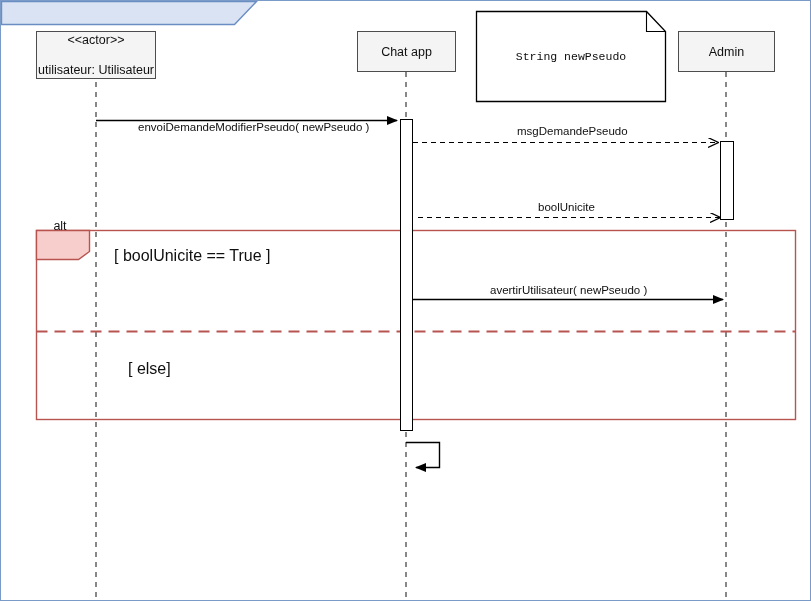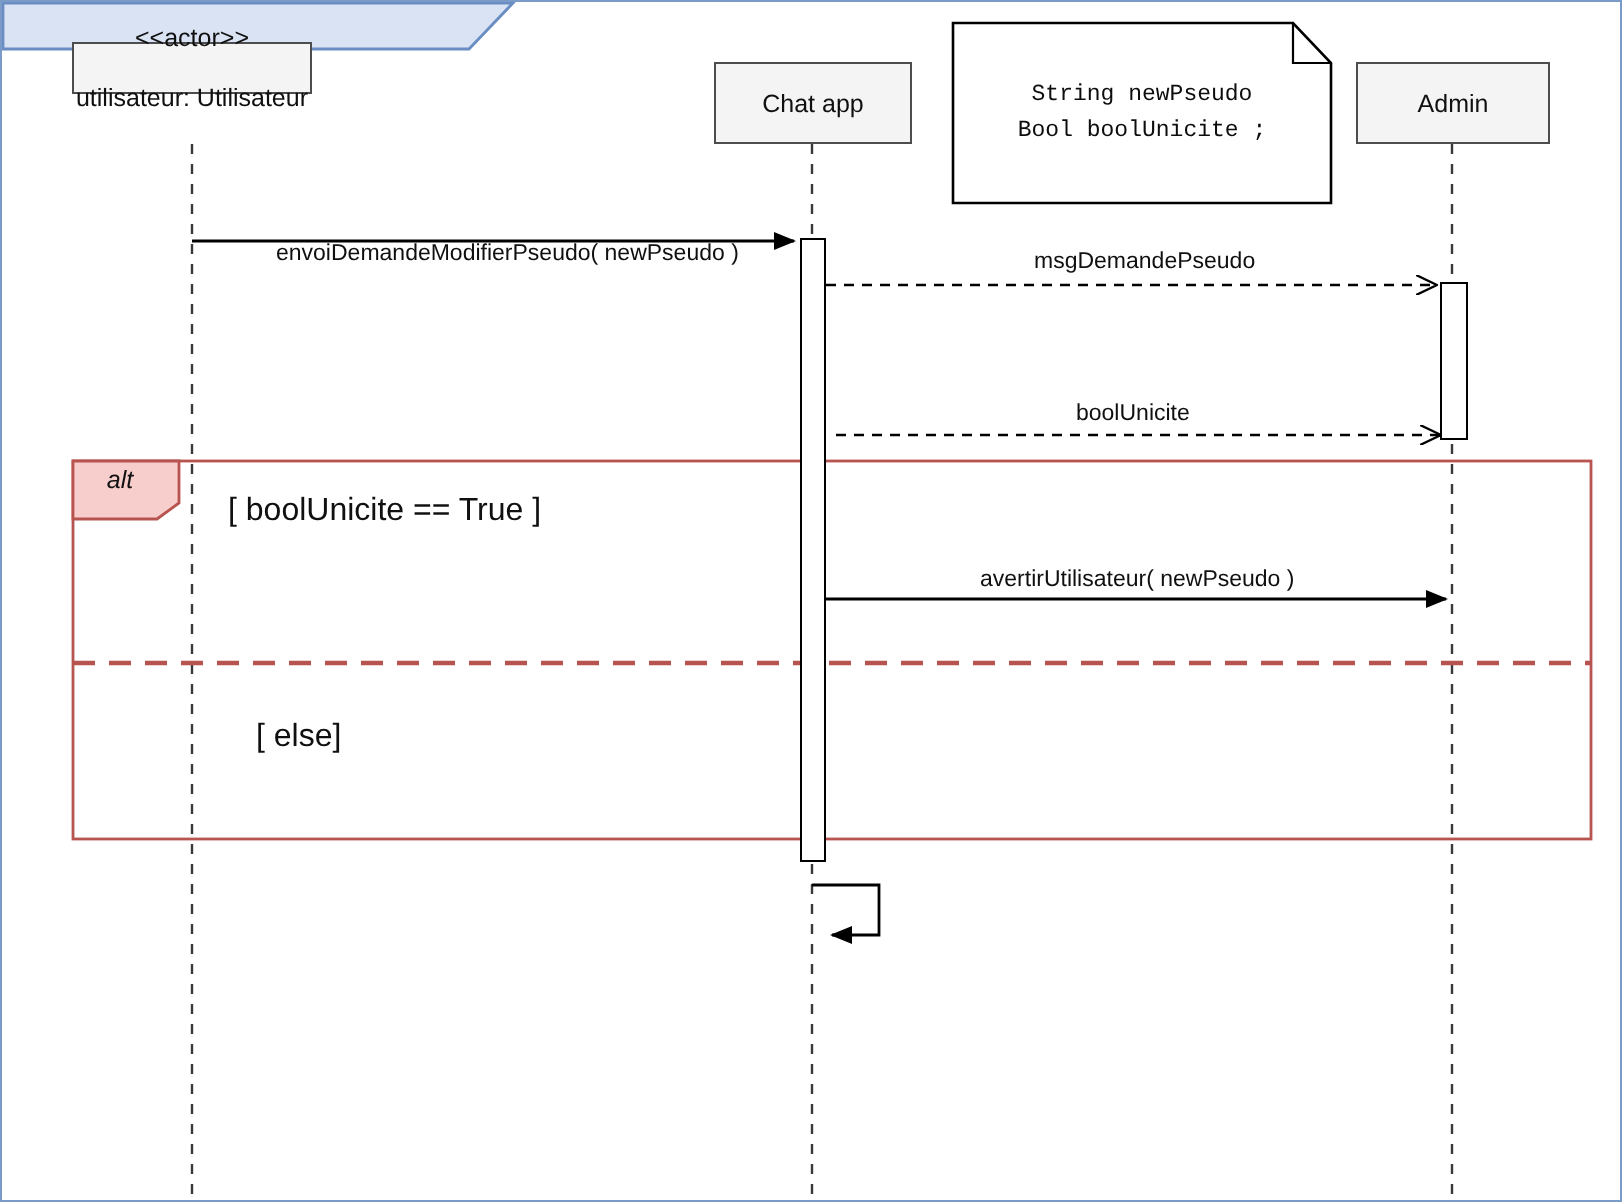--- a/index.html
+++ b/index.html
@@ -55,21 +55,21 @@
     box-sizing: border-box;
     display: flex;
     flex-direction: column;
     align-items: center;
     justify-content: center;
     font-size: 12.5px;
     color: #101010;
     line-height: 16px;
     text-align: center;
   }
-  #participant-utilisateur { left: 35px; top: 20px; width: 120px; height: 26px; gap: 14px; }
+  #participant-utilisateur { left: 35px; top: 30px; width: 120px; height: 48px; gap: 14px; }
   #participant-chatapp     { left: 356px; top: 30px; width: 99px; height: 41px; }
   #participant-admin       { left: 677px; top: 30px; width: 97px; height: 41px; }
 
   
   #note-declaration {
     left: 475px; top: 10px; width: 190px; height: 69px;
   }
   #note-declaration .note-body {
     position: absolute;
     left: 0; top: 0;
@@ -86,22 +86,22 @@
 
   
   .activation {
     background: #ffffff;
     border: 1px solid #000000;
     box-sizing: border-box;
   }
   #activation-chatapp { left: 399px; top: 118px; width: 13px; height: 312px; }
   #activation-admin   { left: 719px; top: 140px; width: 14px; height: 79px; }
   #fragment-alt-label {
-    left: 35px; top: 225px;
-    width: 54px; height: 34px; font-style: italic;
+    left: 35px; top: 211px;
+    width: 54px; height: 34px;
   }
   #fragment-alt-label .alt-text {
     position: absolute;
     left: 0; top: 0;
     width: 48px; height: 28px;
     display: flex;
     align-items: center;
     justify-content: center;
     font-size: 12.5px;
     color: #121212;
@@ -193,21 +193,20 @@
     <span>Chat app</span>
   </div>
 
   <div class="abs participant" id="participant-admin">
     <span>Admin</span>
   </div>
 
   <div class="abs" id="note-declaration">
     <div class="note-body">
       <span>String newPseudo</span>
-      <span>Bool boolUnicite ;</span>
     </div>
   </div>
 
   <div class="abs activation" id="activation-chatapp"></div>
   <div class="abs activation" id="activation-admin"></div>
 
   <div class="abs" id="fragment-alt-label">
     <div class="alt-text">alt</div>
   </div>
 

